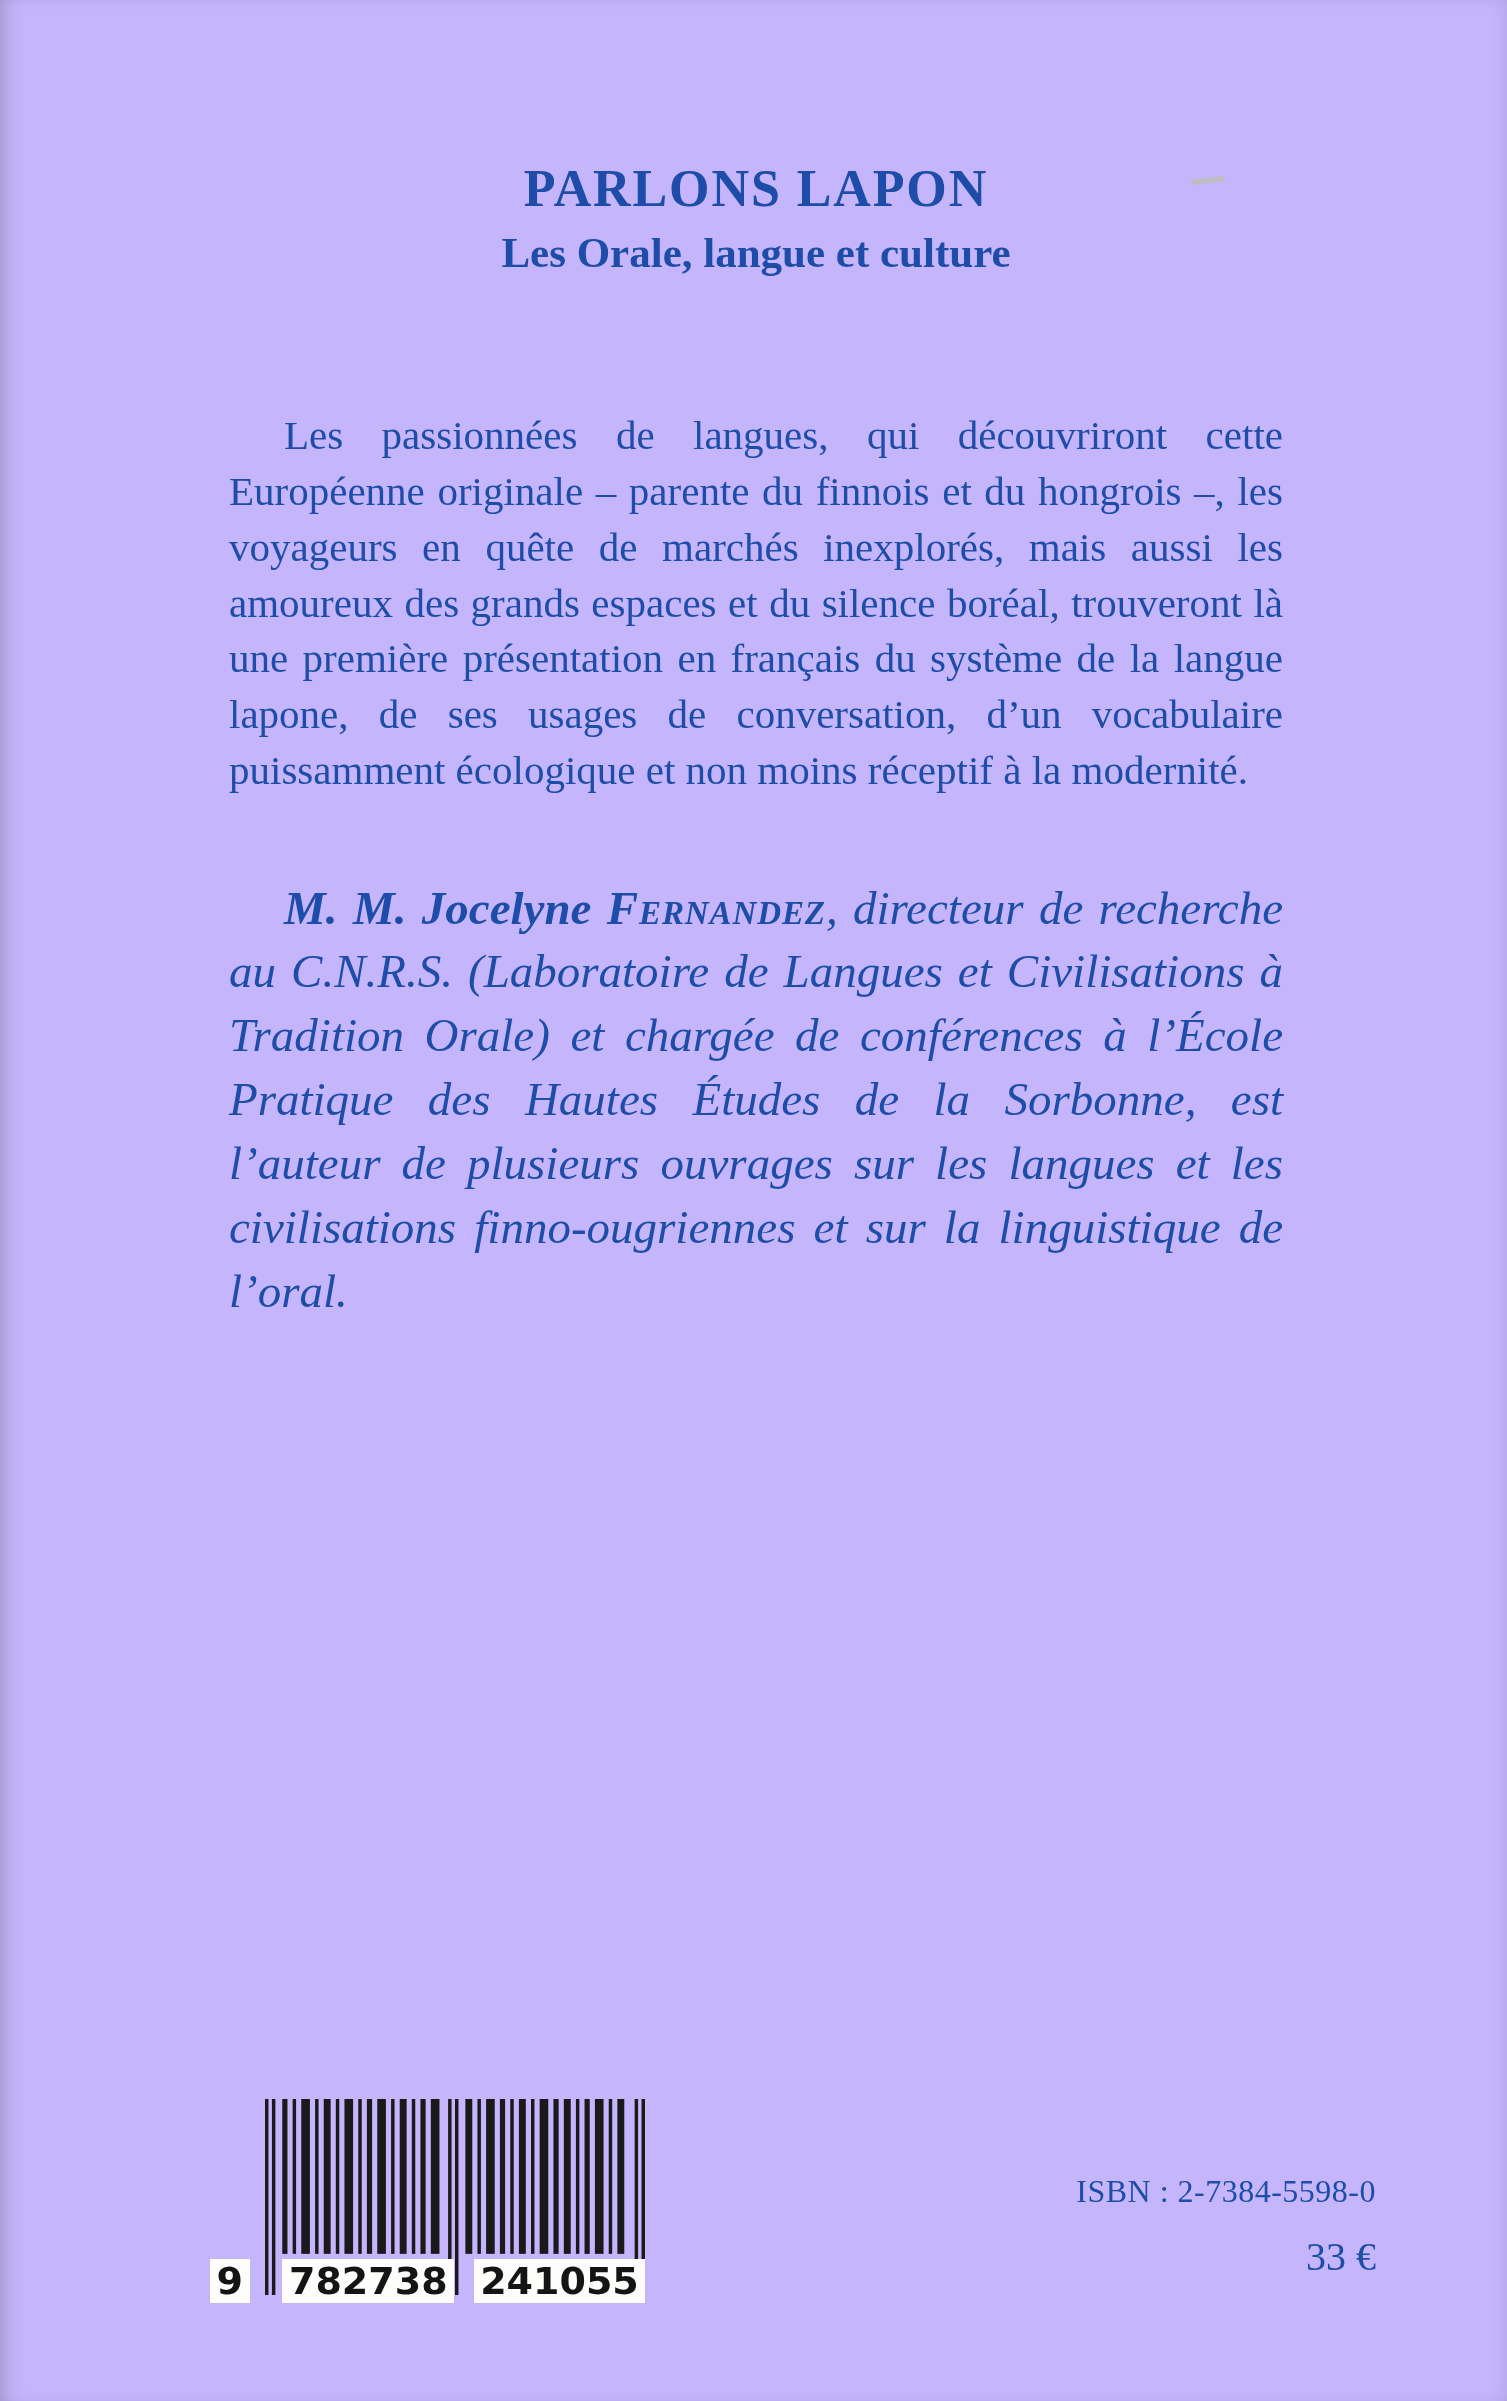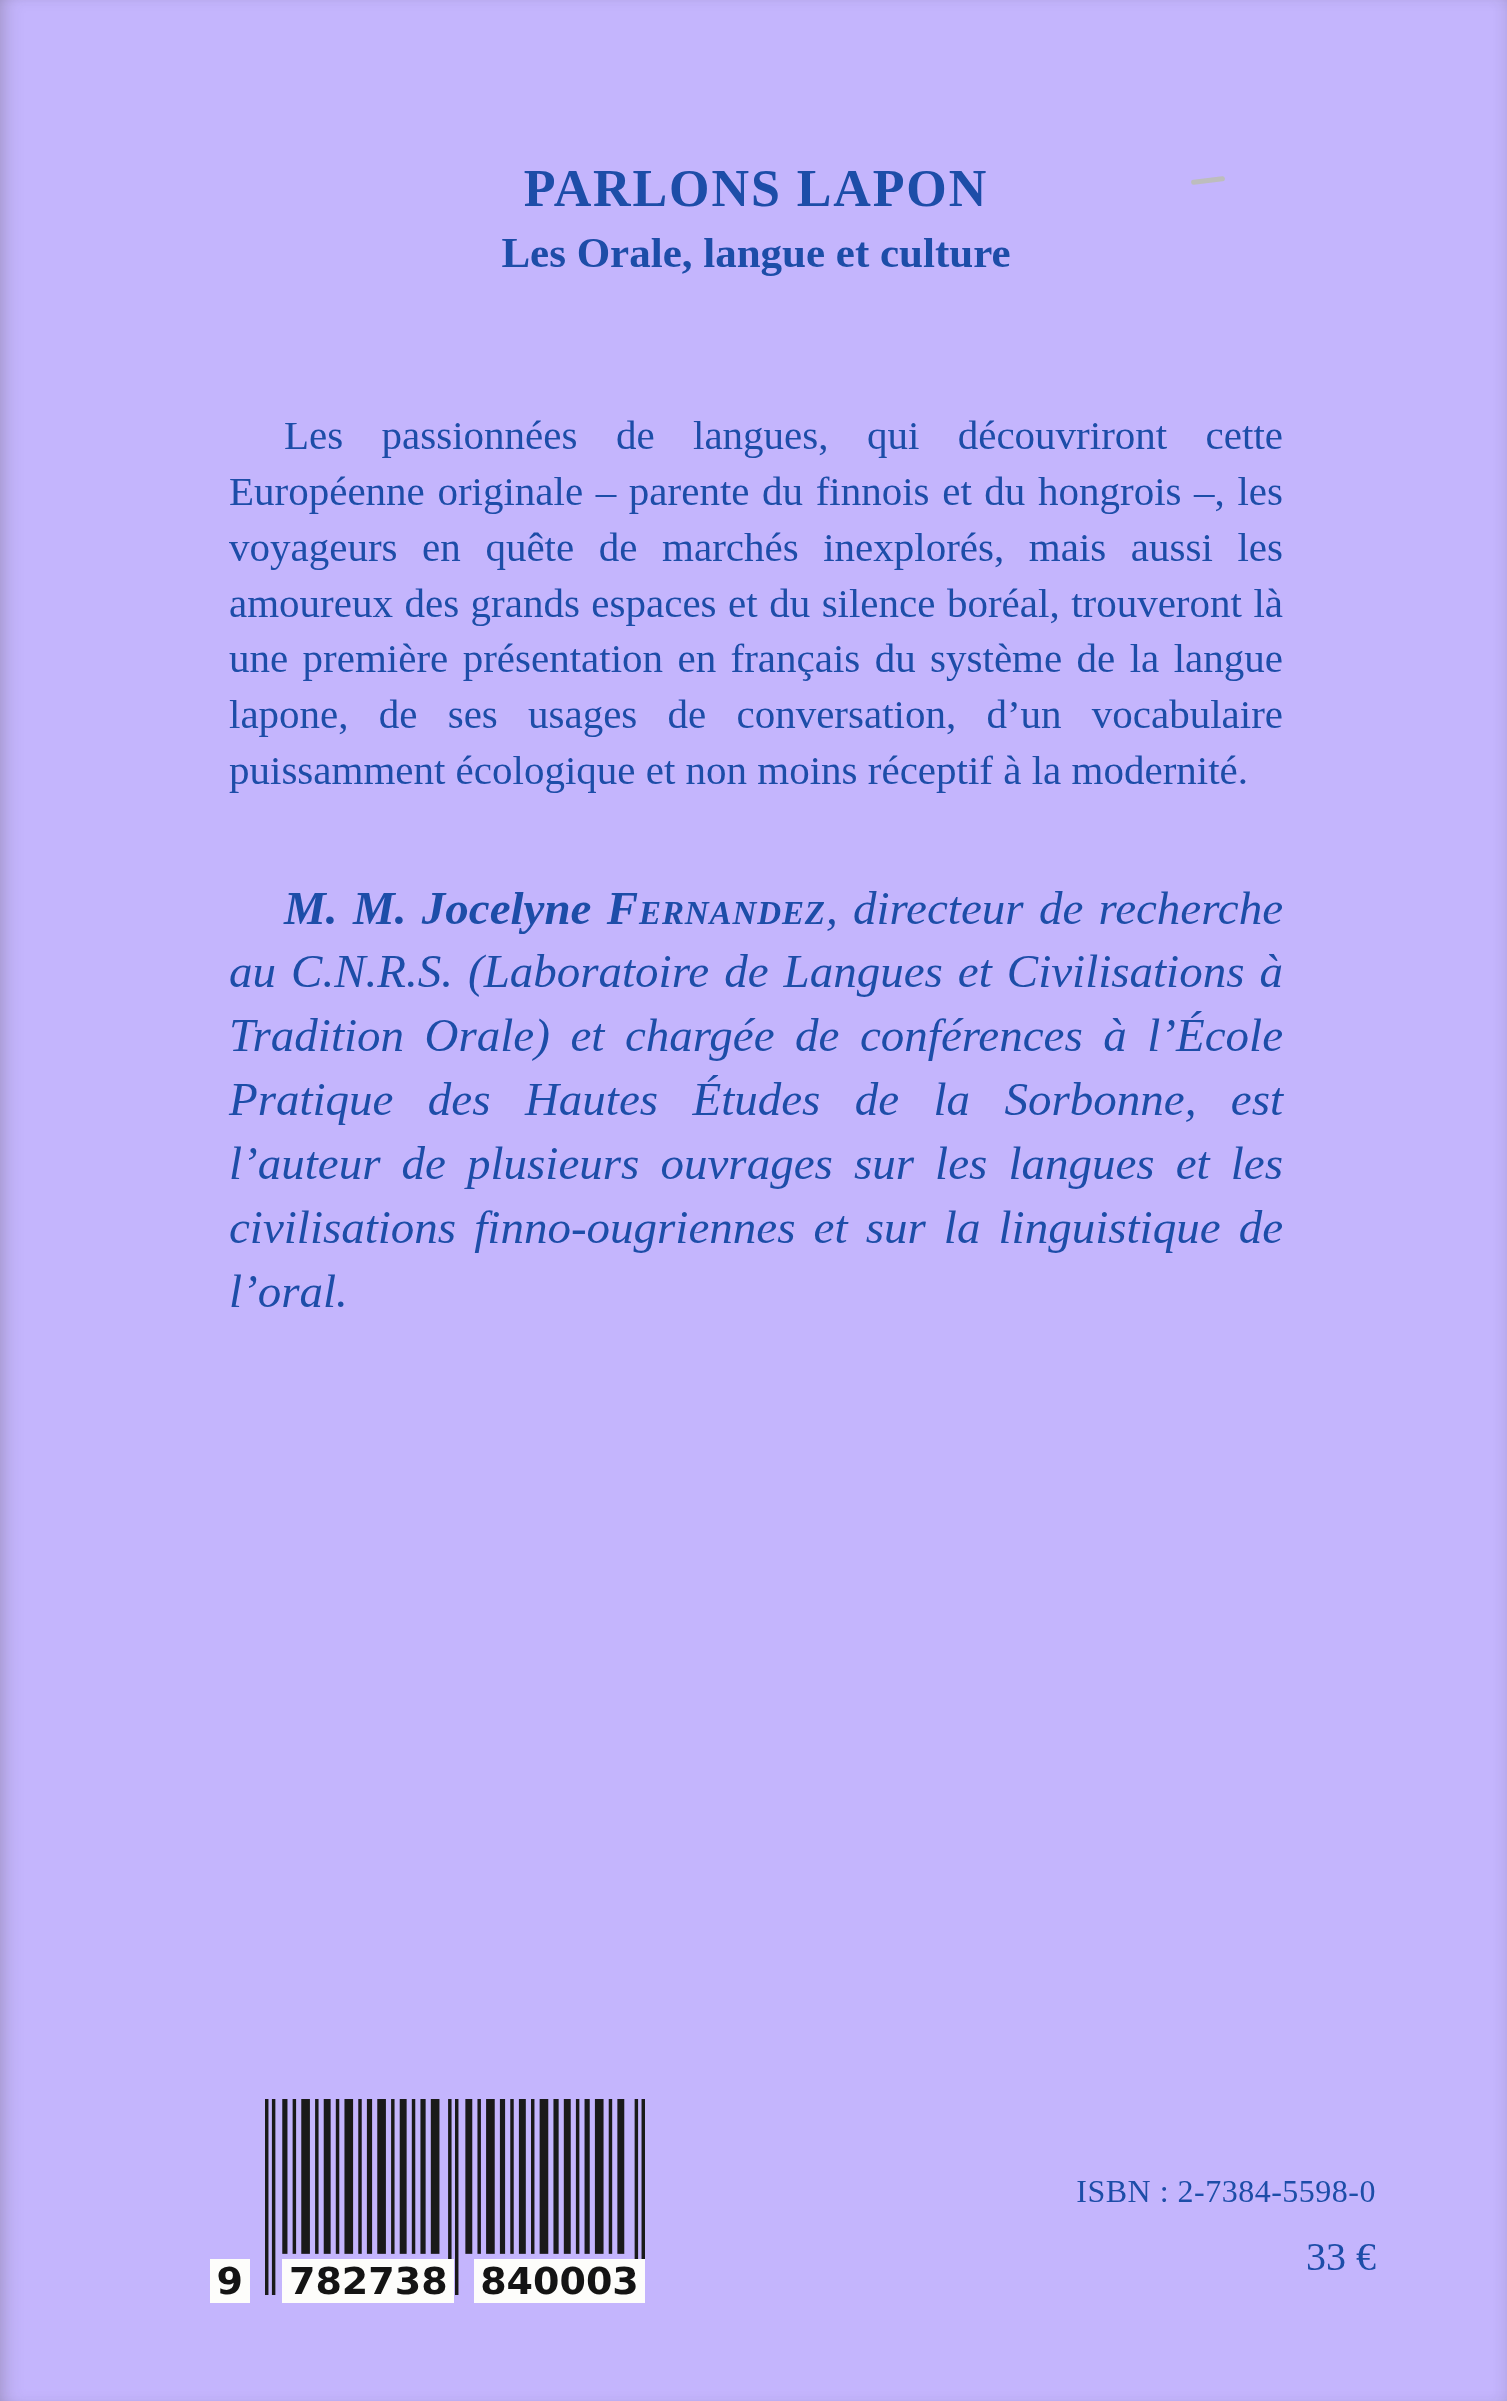--- a/index.html
+++ b/index.html
@@ -190,21 +190,21 @@
         <rect x="360" y="0" width="4" height="158"></rect>
         <rect x="370" y="0" width="6" height="158"></rect>
         <rect x="382" y="0" width="10" height="158"></rect>
         <rect x="398" y="0" width="4" height="158"></rect>
         <rect x="408" y="0" width="8" height="158"></rect>
       </g>
     </svg>
     <div class="digits">
       <div class="lead"><span>9</span></div>
       <div class="grp"><span>782738</span></div>
-      <div class="grp"><span>840003</span></div>
+      <div class="grp"><span>241055</span></div>
     </div>
   </div>
 
   <div class="isbn-block">
     <div class="isbn-line">ISBN : 2-7384-5598-0</div>
     <div class="price-line">33 €</div>
   </div>
 
 </div>
 

